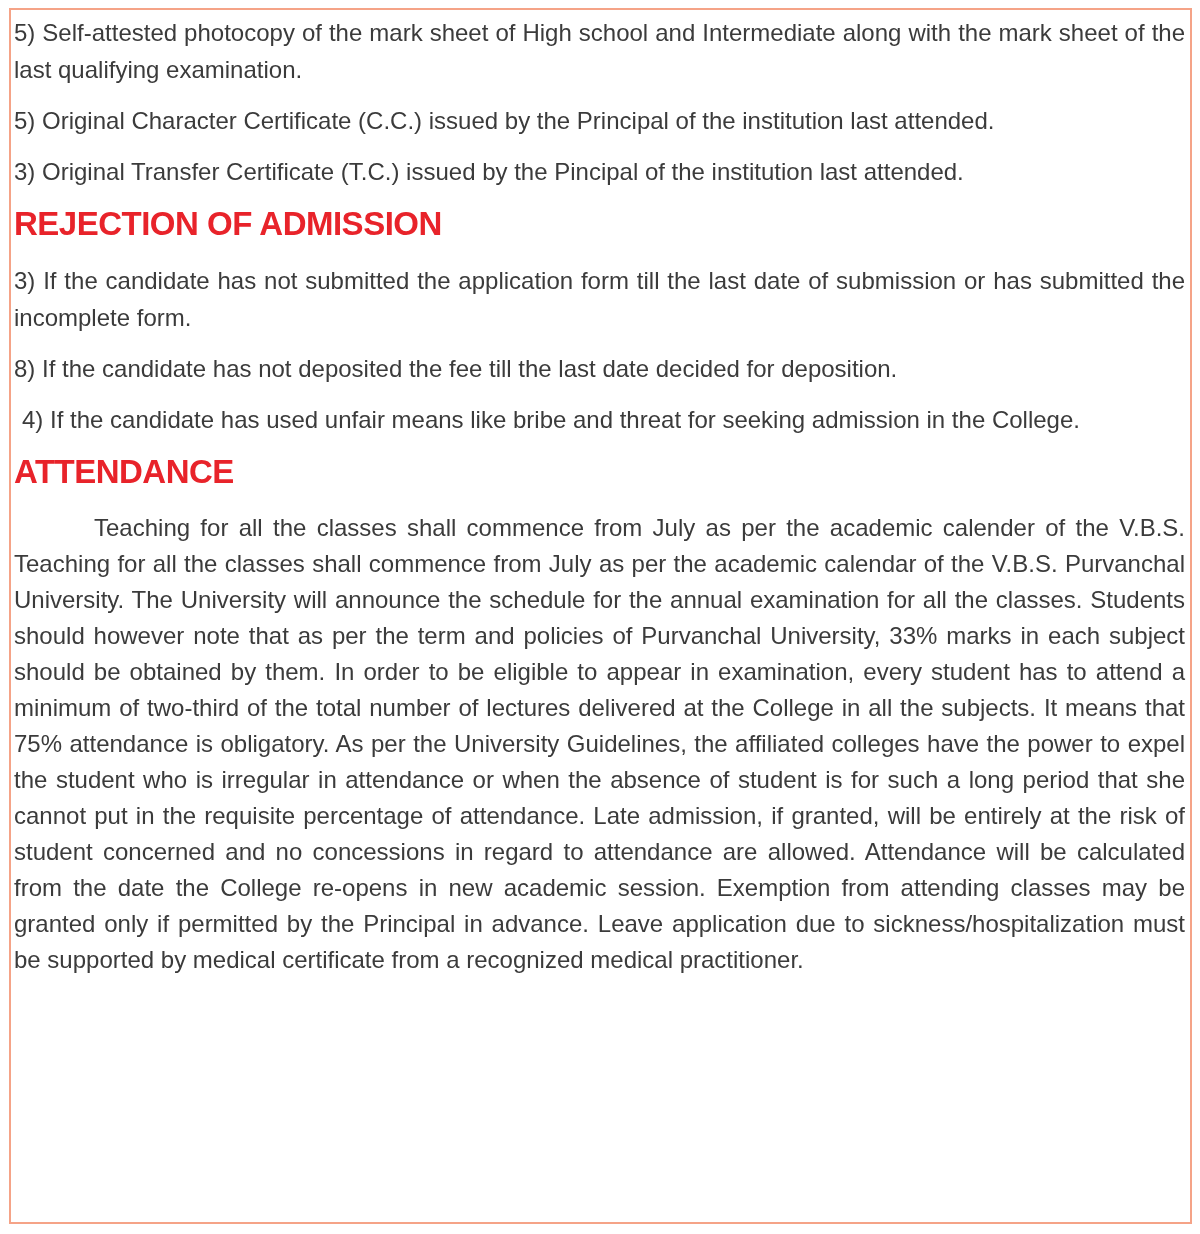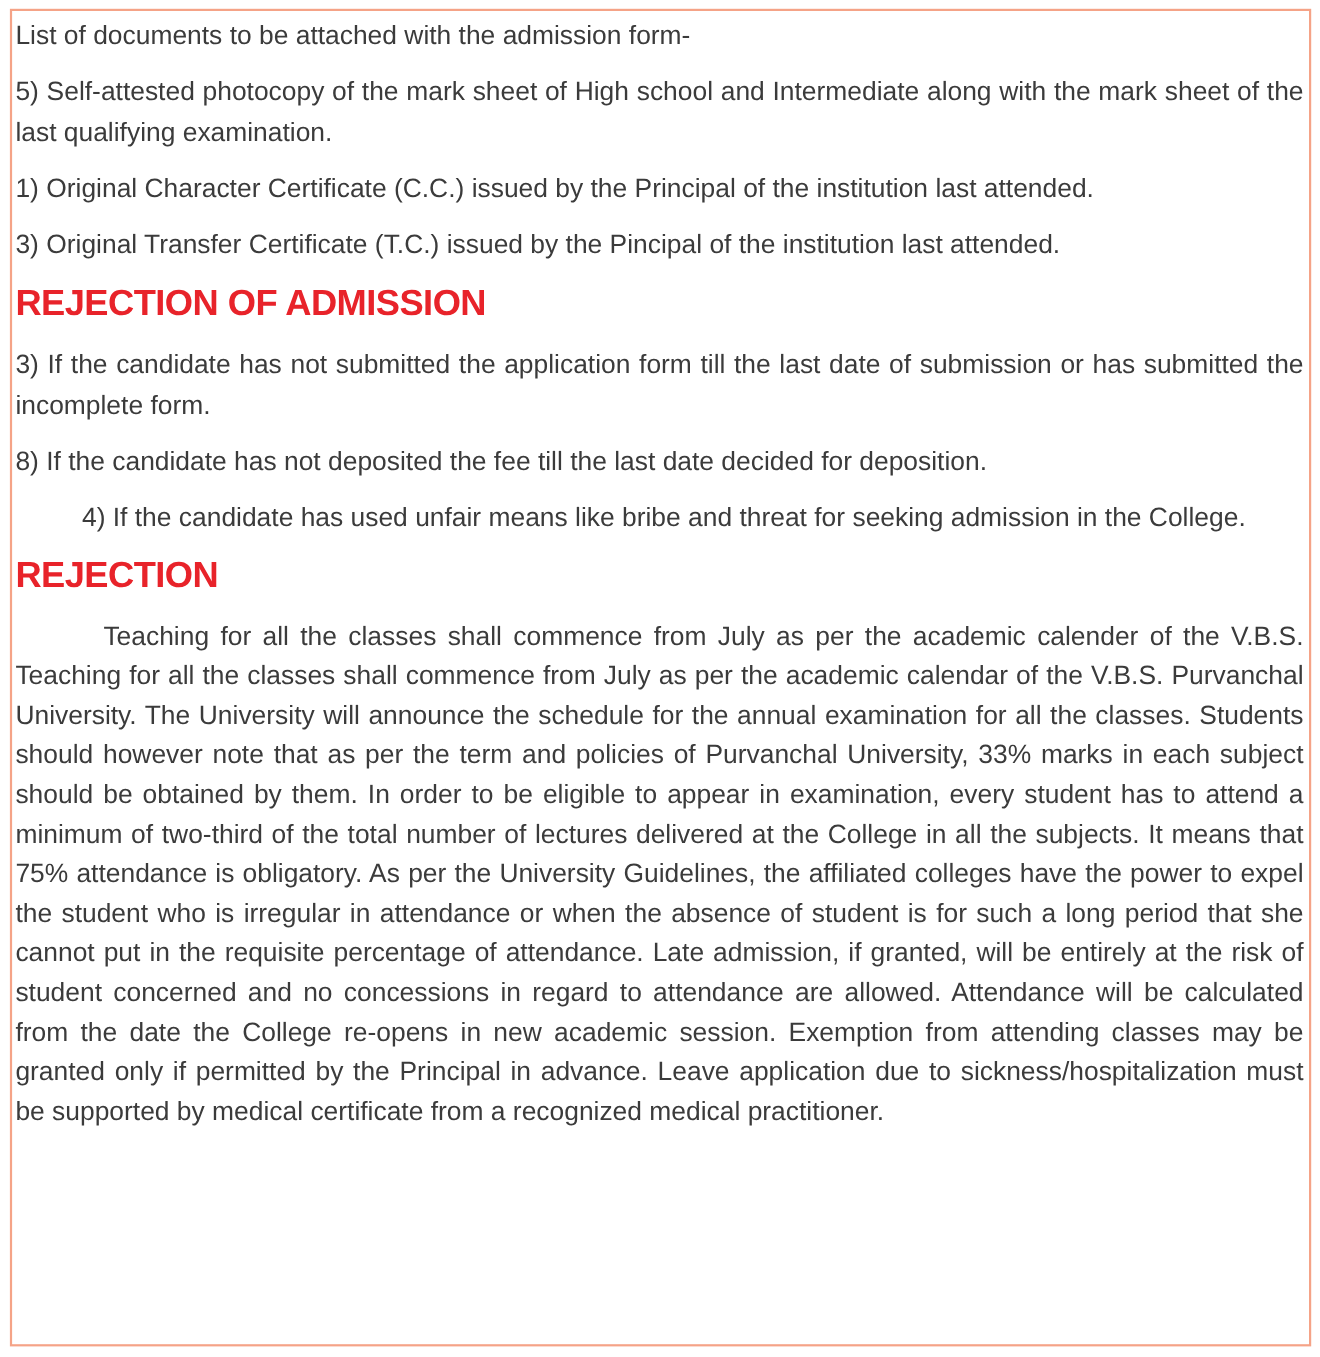--- a/index.html
+++ b/index.html
@@ -24,21 +24,21 @@
   }
   .content{
     position:absolute;
     left:14px;top:14px;right:15px;
     color:var(--text-color);
     font-size:24px;
     line-height:37px;
   }
   .content p{margin:0 0 14px 0;}
   .justify{text-align:justify;}
-  .indent-item{padding-left:8px;text-align:center;}
+  .indent-item{padding-left:8px;}
   .section-heading{
     font-size:33px;
     line-height:40px;
     font-weight:bold;
     color:var(--heading-color);
     letter-spacing:-0.5px;
     margin:6px 0 18px 0;
   }
   .body-paragraph{
     text-align:justify;
@@ -48,36 +48,35 @@
   }
 </style>
 </head>
 <body>
 
 <div class="page">
   <div class="frame"></div>
 
   <div class="content">
 
-    <p>List of documents to be attached with the admission form-</p>
 
     <p class="justify">5) Self-attested photocopy of the mark sheet of High school and Intermediate along with the mark sheet of the last qualifying examination.</p>
 
-    <p>1) Original Character Certificate (C.C.) issued by the Principal of the institution last attended.</p>
+    <p>5) Original Character Certificate (C.C.) issued by the Principal of the institution last attended.</p>
 
     <p>3) Original Transfer Certificate (T.C.) issued by the Pincipal of the institution last attended.</p>
 
 
     <h2 class="section-heading">REJECTION OF ADMISSION</h2>
 
 
     <p class="justify">3) If the candidate has not submitted the application form till the last date of submission or has submitted the incomplete form.</p>
 
     <p>8) If the candidate has not deposited the fee till the last date decided for deposition.</p>
 
     <p class="indent-item">4) If the candidate has used unfair means like bribe and threat for seeking admission in the College.</p>
 
-    <h2 class="section-heading">REJECTION</h2>
+    <h2 class="section-heading">ATTENDANCE</h2>
 
     <p class="body-paragraph">Teaching for all the classes shall commence from July as per the academic calender of the V.B.S. Teaching for all the classes shall commence from July as per the academic calendar of the V.B.S. Purvanchal University. The University will announce the schedule for the annual examination for all the classes. Students should however note that as per the term and policies of Purvanchal University, 33% marks in each subject should be obtained by them. In order to be eligible to appear in examination, every student has to attend a minimum of two-third of the total number of lectures delivered at the College in all the subjects. It means that 75% attendance is obligatory. As per the University Guidelines, the affiliated colleges have the power to expel the student who is irregular in attendance or when the absence of student is for such a long period that she cannot put in the requisite percentage of attendance. Late admission, if granted, will be entirely at the risk of student concerned and no concessions in regard to attendance are allowed. Attendance will be calculated from the date the College re-opens in new academic session. Exemption from attending classes may be granted only if permitted by the Principal in advance. Leave application due to sickness/hospitalization must be supported by medical certificate from a recognized medical practitioner.</p>
 
   </div>
 </div>
 
 </body></html>

